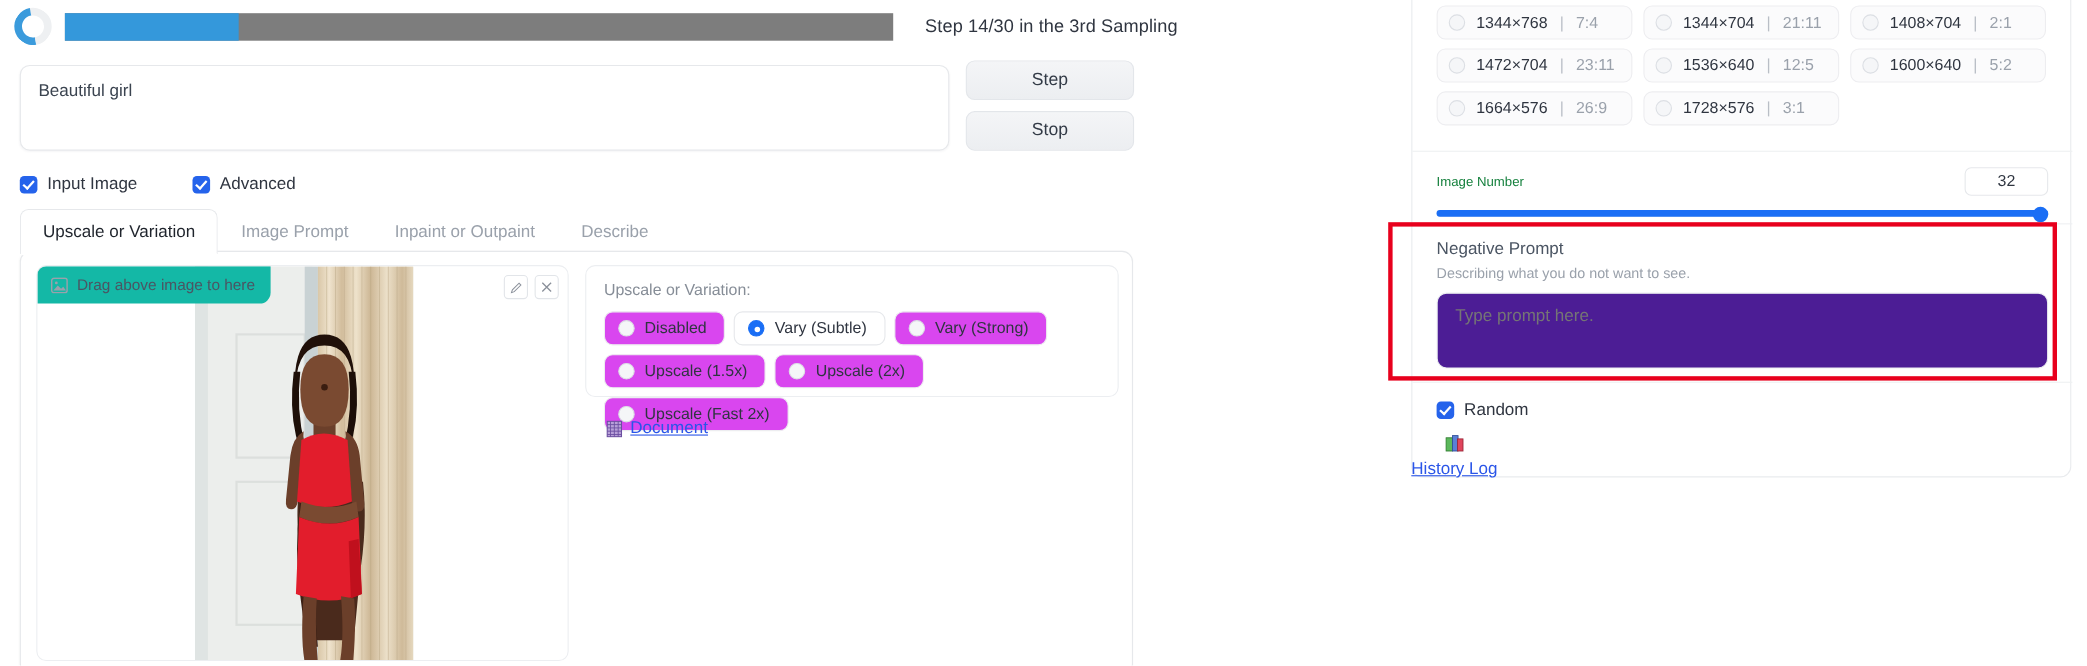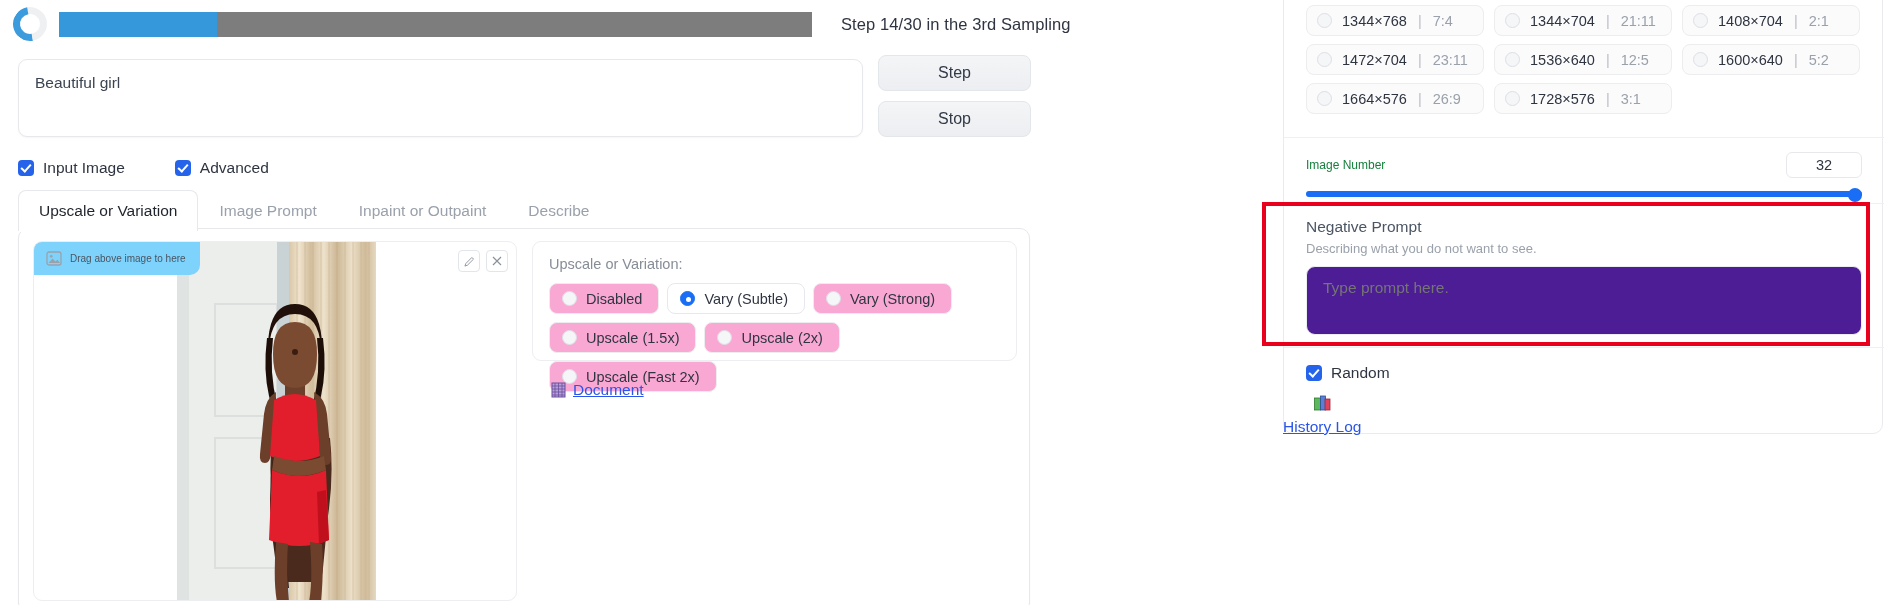--- a/index.html
+++ b/index.html
@@ -97,22 +97,22 @@
     background: #fff; border: 1px solid #e6e8eb; border-radius: 10px;
     box-shadow: 0 1px 2px rgba(16,24,40,.03);
   }
   .drop-zone {
     position: absolute; left: 14px; top: 12px; width: 484px; height: 360px;
     border: 1px solid #eceef1; border-radius: 9px; background: #fff; overflow: hidden;
   }
   .drop-badge {
     position: absolute; left: 0; top: 0; z-index: 5;
     display: flex; align-items: center; gap: 8px;
-    background: #7dd3fc; border-radius: 0 0 10px 0;
-    padding: 9px 14px 9px 12px; font-size: 10px; color: #4b5563; white-space: nowrap;
+    background: #14b8a6; border-radius: 0 0 10px 0;
+    padding: 9px 14px 9px 12px; font-size: 14px; color: #4b5563; white-space: nowrap;
   }
   .img-ic { width: 16px; height: 15px; flex: none; }
   .thumb-wrap {
     position: absolute; left: 143px; top: 0; width: 199px; height: 360px; overflow: hidden;
   }
   .tool-btns { position: absolute; right: 8px; top: 8px; display: flex; gap: 6px; z-index: 6; }
   .tool-btn {
     width: 22px; height: 22px; border: 1px solid #e2e5e9; border-radius: 4px;
     background: #fff; display: flex; align-items: center; justify-content: center;
     cursor: pointer; color: #8b919b;
@@ -121,21 +121,21 @@
   .opt-card {
     position: absolute; left: 513px; top: 12px; width: 485px; height: 120px;
     border: 1px solid #eceef1; border-radius: 9px; background: #fff; padding: 14px 16px;
   }
   .opt-title { font-size: 14.5px; color: #868d97; margin-bottom: 11px; }
   .radio-grid { display: flex; flex-wrap: wrap; gap: 8px; }
   .radio-pill {
     display: flex; align-items: center; gap: 9px;
     height: 31px; padding: 0 16px 0 12px;
     border: 1px solid #ededf0; border-radius: 8px;
-    background: #f9a8d4; font-size: 14.5px; color: #2f3540;
+    background: #d946ef; font-size: 14.5px; color: #2f3540;
     cursor: pointer; white-space: nowrap;
   }
   .radio-pill.on { background: #fff; border-color: #e6e8eb; }
   .rdot {
     width: 15px; height: 15px; border-radius: 50%;
     border: 1px solid #dcdfe4; background: #f5f6f8; flex: none;
   }
   .rdot.on { background: #1a6ef5; border-color: #1a6ef5; position: relative; }
   .rdot.on::after {
     content: ""; position: absolute; left: 4.5px; top: 4.5px;

